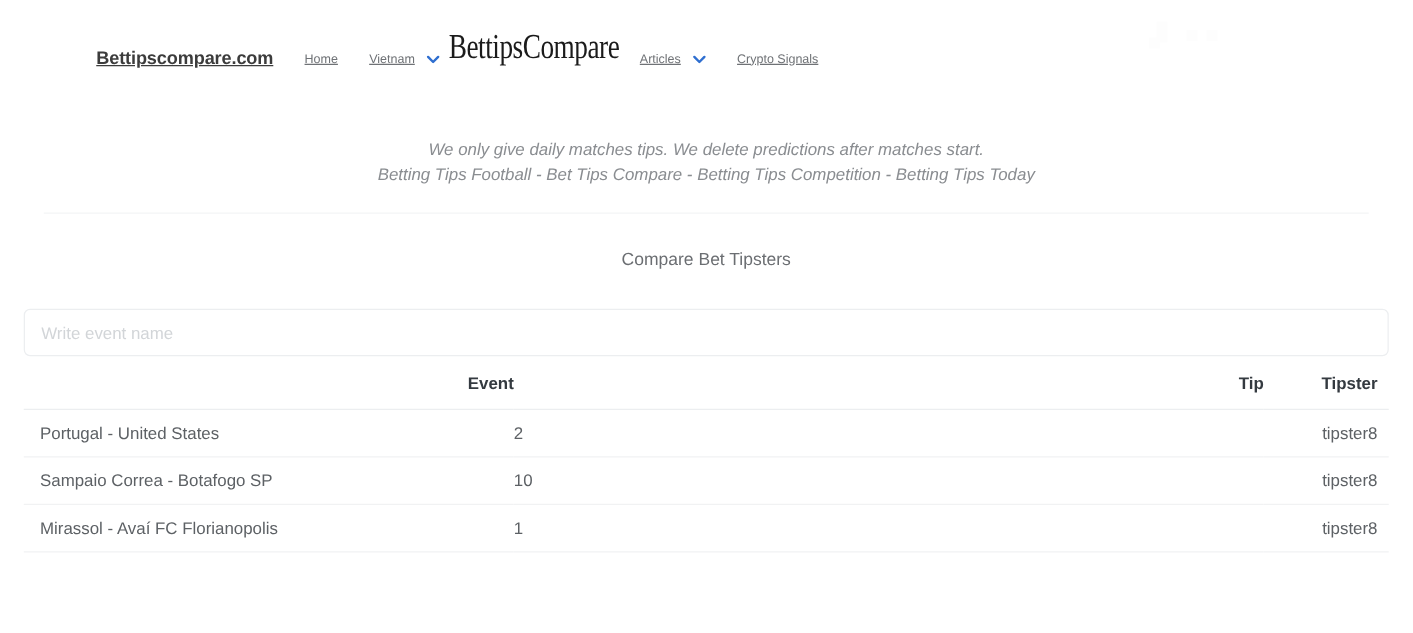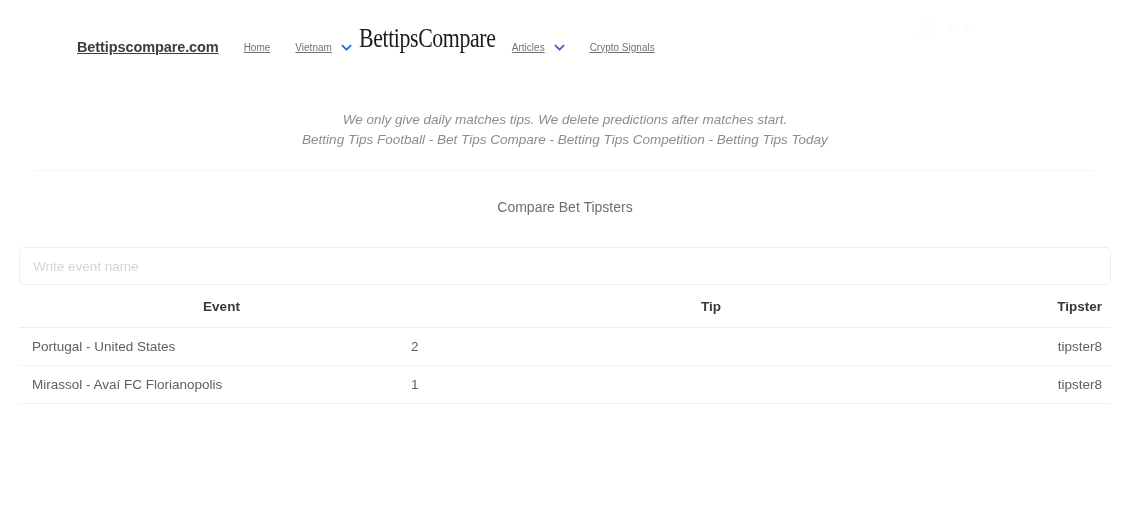--- a/index.html
+++ b/index.html
@@ -151,21 +151,21 @@
   table.tips {
     width: 100%;
     border-collapse: collapse;
     margin-top: 14px;
     table-layout: fixed;
   }
   table.tips th {
     font-size: 13.5px;
     font-weight: bold;
     color: #343a40;
-    text-align: center;
+    text-align: right;
     padding: 0 0 13px 0;
     border-bottom: 1px solid #eceef0;
   }
   table.tips td {
     font-size: 13.5px;
     color: #5d6165;
     text-align: left;
     padding: 11px 0 11px 0;
     border-bottom: 1px solid #f1f2f3;
     white-space: nowrap;
@@ -242,19 +242,24 @@
         <th class="col-tipster">Tipster</th>
       </tr>
     </thead>
     <tbody id="tips-body">
         <tr>
           <td class="col-event">Portugal - United States</td>
           <td class="col-tip">2</td>
           <td class="col-tipster">tipster8</td>
         </tr>
         <tr>
+          <td class="col-event">Sampaio Correa - Botafogo SP</td>
+          <td class="col-tip">10</td>
+          <td class="col-tipster">tipster8</td>
+        </tr>
+        <tr>
           <td class="col-event">Mirassol - Avaí FC Florianopolis</td>
           <td class="col-tip">1</td>
           <td class="col-tipster">tipster8</td>
         </tr>
       </tbody>
   </table>
 </div>
 
 </body></html>

